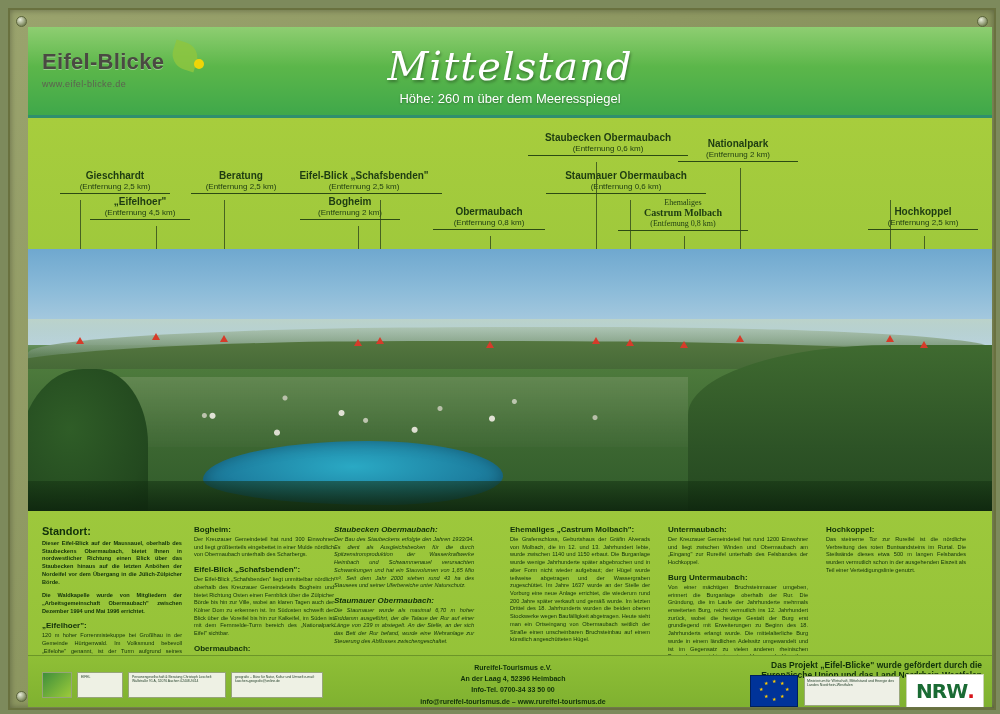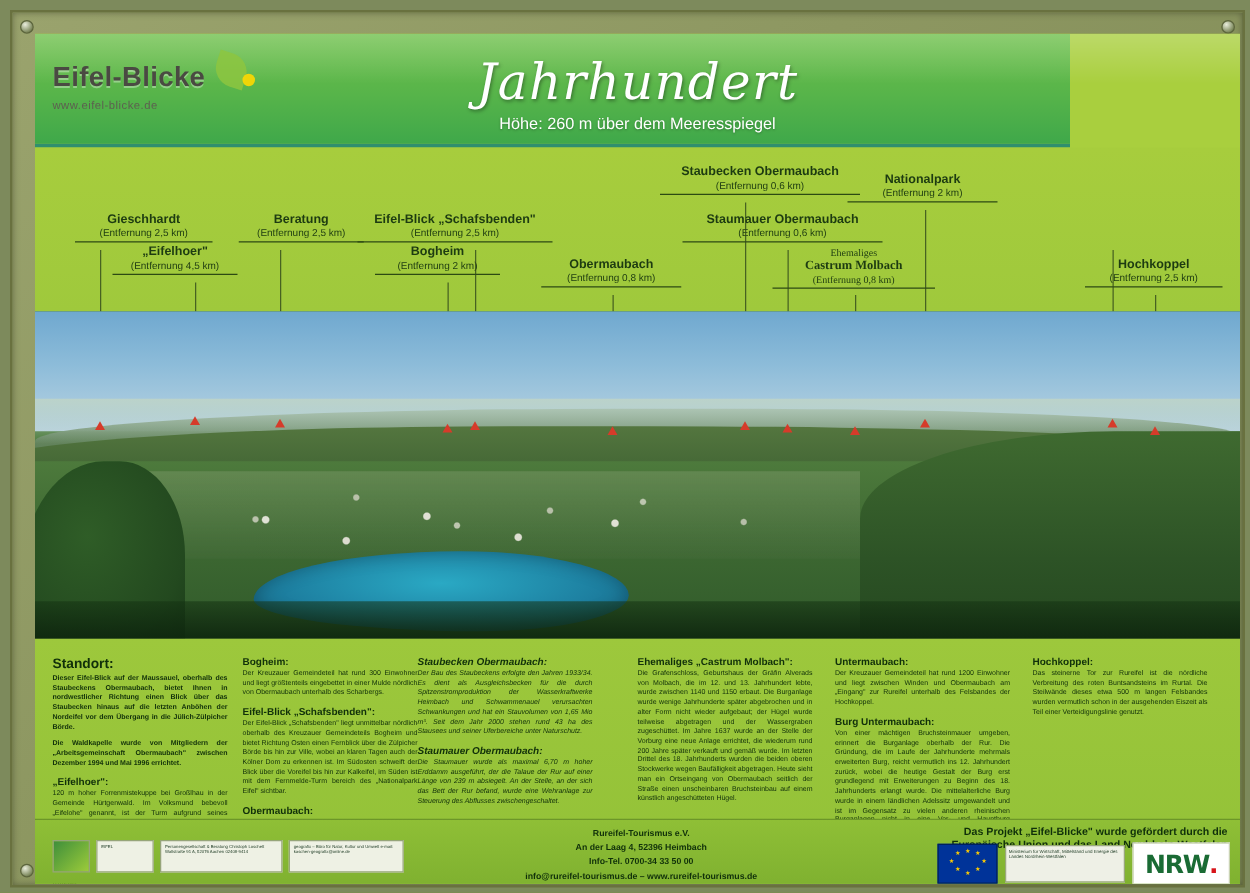--- a/index.html
+++ b/index.html
@@ -33,21 +33,21 @@
     left: 18px; top: 17px;
     width: 964px; height: 680px;
     background: #a9cf3e;
     overflow: hidden;
   }
 
   
   .header {
     position: absolute;
     left: 0; top: 0;
-    width: 828px; height: 88px;
+    width: 964px; height: 88px;
     background: linear-gradient(180deg,#6ec04a 0%, #57b44a 55%, #3fa84a 100%);
     border-bottom: 3px solid #2f8f6d;
   }
   .header-sheen {
     position:absolute; left:0; top:0; width:964px; height:40px;
     background: linear-gradient(180deg, rgba(255,255,255,.22), rgba(255,255,255,0));
   }
   .logo {
     position: absolute;
     left: 14px; top: 22px;
@@ -363,21 +363,21 @@
     <div class="panel">
 
       <div class="header">
         <div class="header-sheen"></div>
         <div class="logo">
           <div class="logo-leaf"></div>
           <div class="logo-dot"></div>
           <div class="logo-title">Eifel-Blicke</div>
           <div class="logo-sub">www.eifel-blicke.de</div>
         </div>
-        <div class="main-title">Jahrhundert</div>
+        <div class="main-title">Mittelstand</div>
         <div class="sub-title">Höhe: 260 m über dem Meeresspiegel</div>
       </div>
 
       <div class="labelzone">
 
         <div class="lbl" style="left:32px; top:52px; width:110px;">
           <div class="n">Gieschhardt</div>
           <div class="d">(Entfernung 2,5 km)</div>
           <div class="rule"></div>
         </div>

